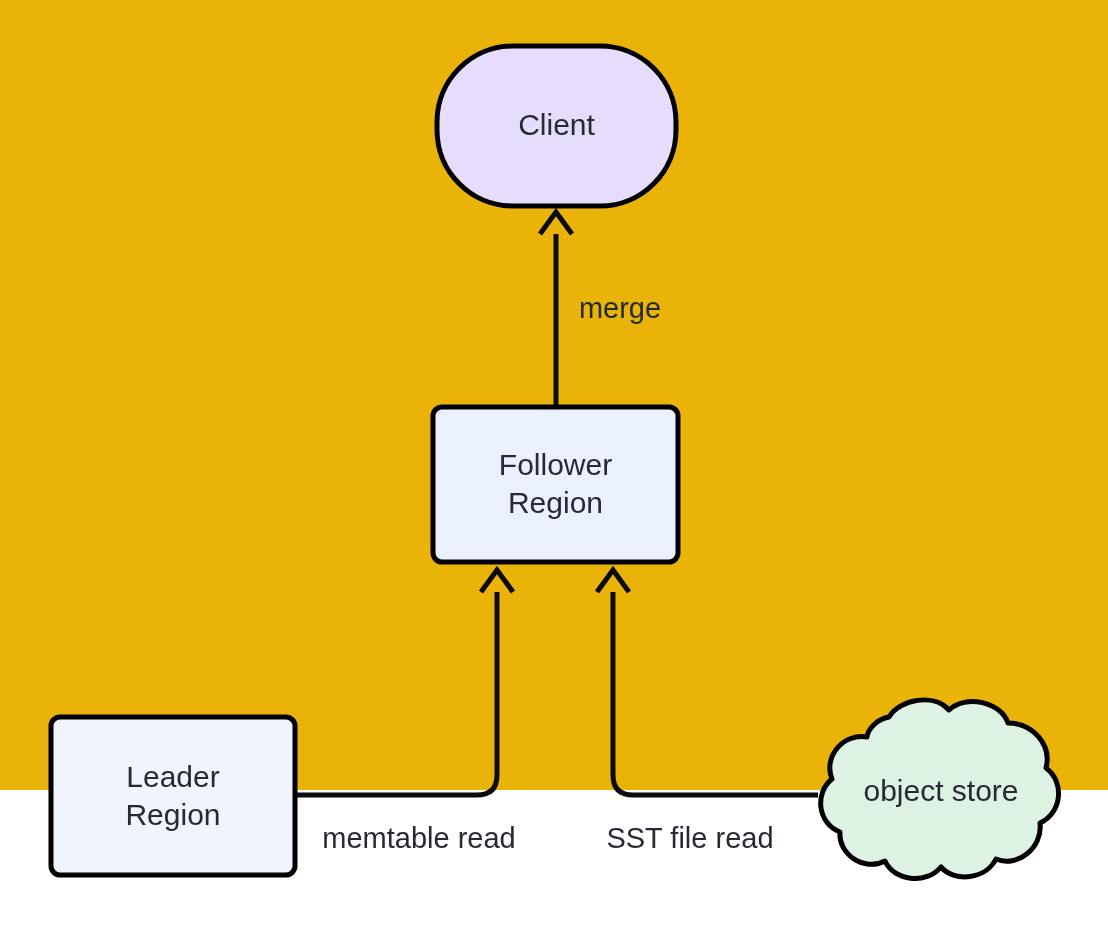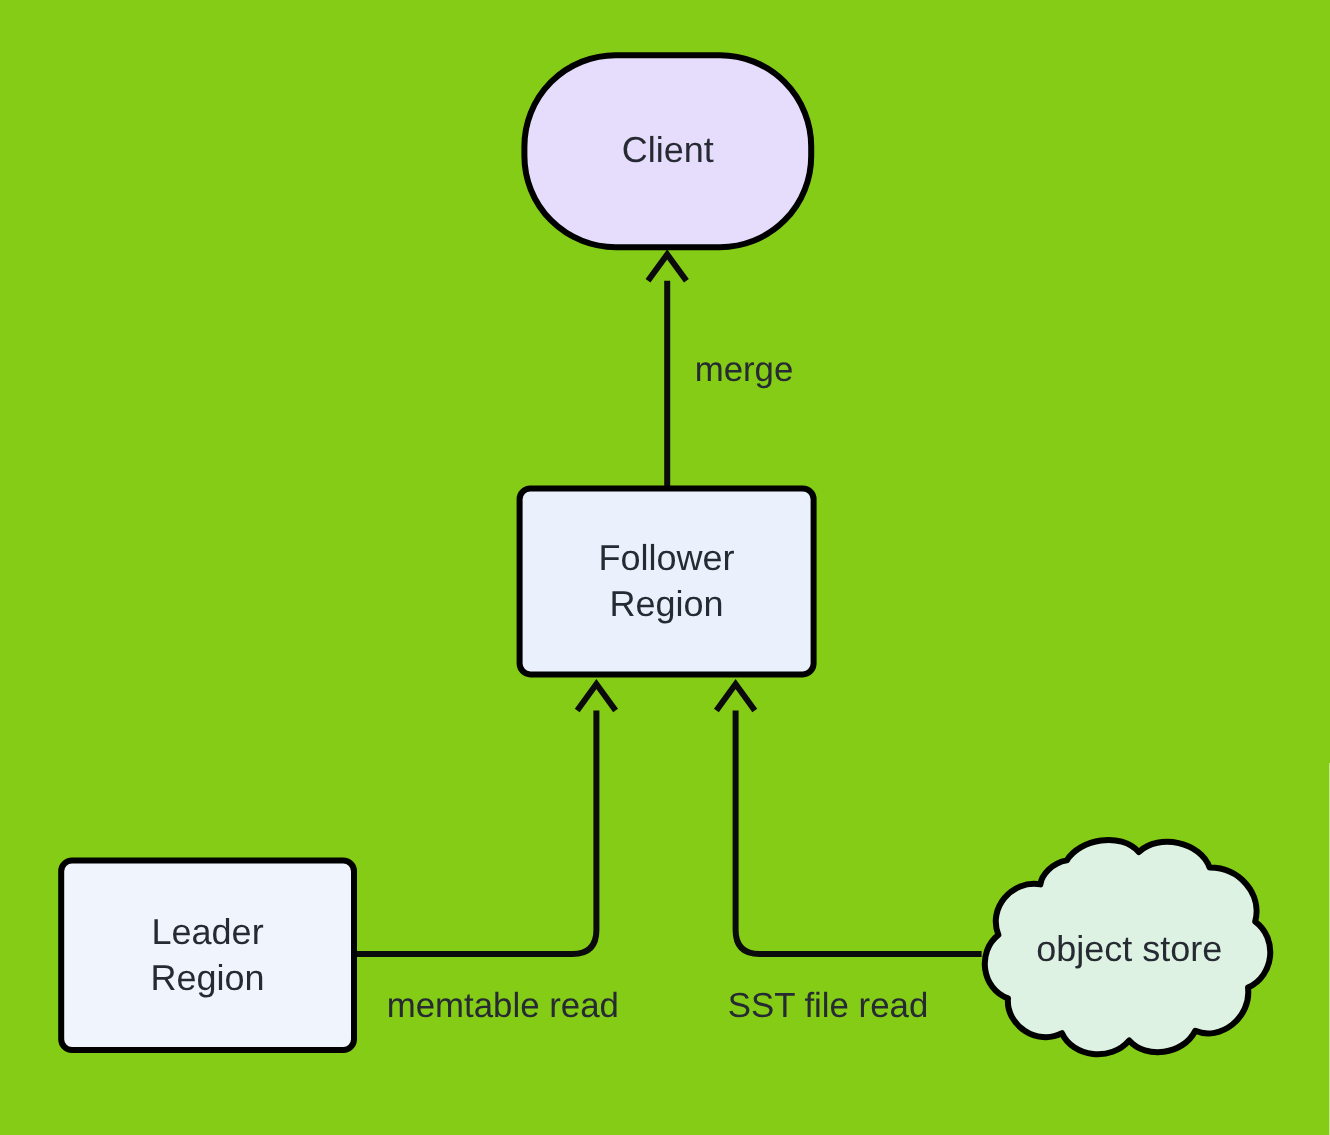--- a/index.html
+++ b/index.html
@@ -10,22 +10,22 @@
   }
   body {
     font-family: "Liberation Sans", "DejaVu Sans", sans-serif;
     width: 1108px;
     height: 946px;
     overflow: hidden;
   }
   #diagram-root {
     position: relative;
     width: 1108px;
-    height: 946px;
-    background: #84cc16;
+    height: 790px;
+    background: #eab308;
   }
   svg#diagram-svg {
     position: absolute;
     left: 0;
     top: 0;
     width: 1108px;
     height: 946px;
     display: block;
   }
   .node-shape {

